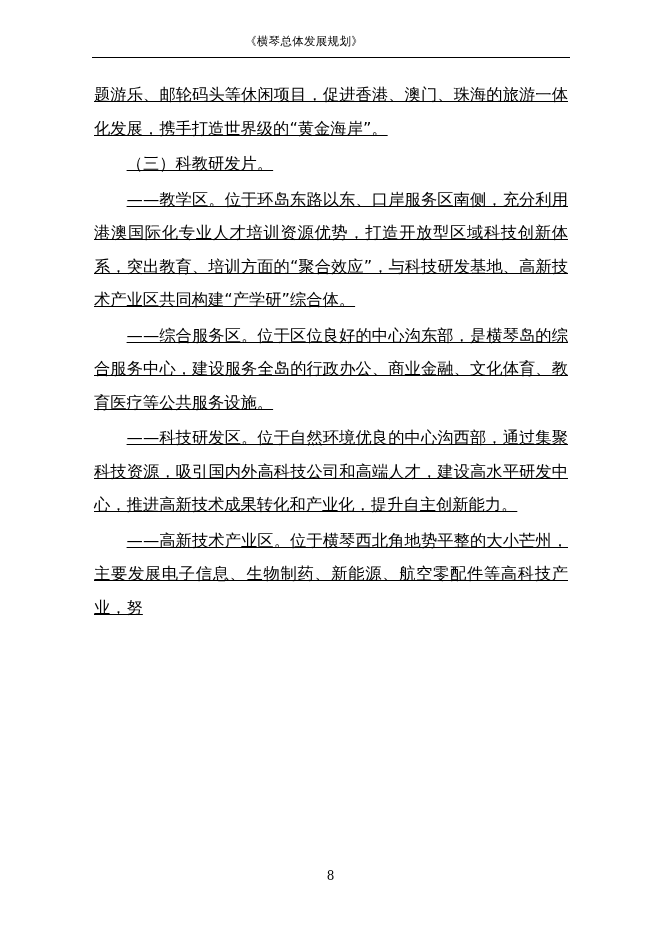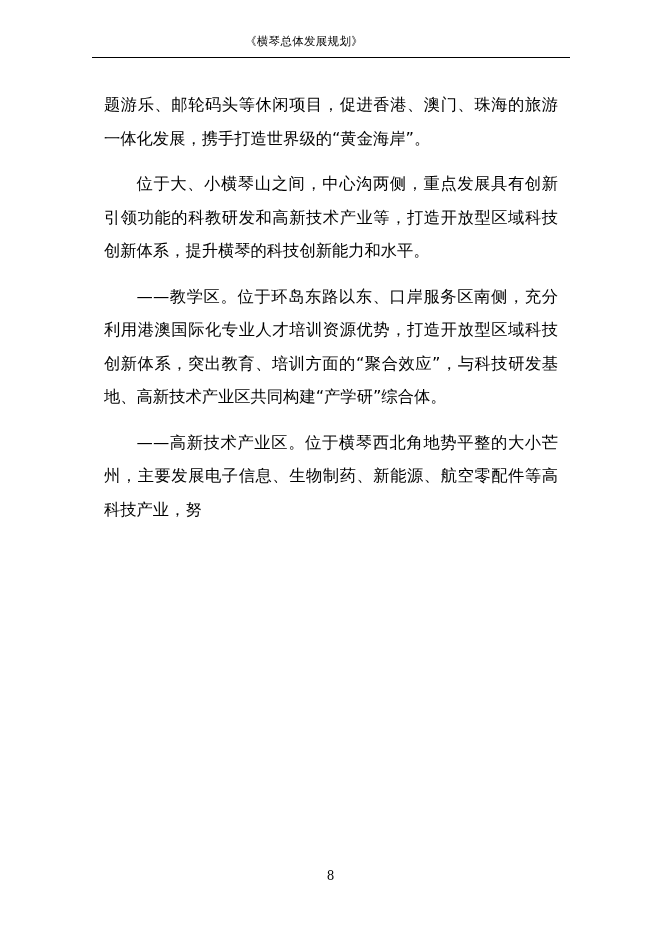--- a/index.html
+++ b/index.html
@@ -47,24 +47,25 @@
     left: 92px;
     width: 478px;
     font-family: "DejaVu Sans", "Liberation Sans", sans-serif;
     font-size: 16.3px;
     line-height: 33.5px;
     text-align: justify;
     text-justify: inter-ideograph;
     color: #000;
   }
   .content p {
-    margin: 12px;
+    margin: 2px;
     padding: 0;
     text-align: justify;
     text-justify: inter-ideograph;
+    text-decoration: underline;
   }
   .indent2 {
     text-indent: 2em;
   }
   .pagenum {
     position: absolute;
     top: 869px;
     left: 0;
     width: 661px;
     text-align: center;
@@ -76,20 +77,22 @@
 </head>
 <body>
 
 <div class="page">
 
   <div class="header">《横琴总体发展规划》</div>
   <div class="header-rule"></div>
 
   <div class="content">
     <p>题游乐、邮轮码头等休闲项目，促进香港、澳门、珠海的旅游一体化发展，携手打造世界级的“黄金海岸”。</p>
-    <p class="indent2">位于大、小横琴山之间，中心沟两侧，重点发展具有创新引领功能的科教研发和高新技术产业等，打造开放型区域科技创新体系，提升横琴的科技创新能力和水平。</p>
+    <p class="indent2">（三）科教研发片。</p>
     <p class="indent2">——教学区。位于环岛东路以东、口岸服务区南侧，充分利用港澳国际化专业人才培训资源优势，打造开放型区域科技创新体系，突出教育、培训方面的“聚合效应”，与科技研发基地、高新技术产业区共同构建“产学研”综合体。</p>
+    <p class="indent2">——综合服务区。位于区位良好的中心沟东部，是横琴岛的综合服务中心，建设服务全岛的行政办公、商业金融、文化体育、教育医疗等公共服务设施。</p>
+    <p class="indent2">——科技研发区。位于自然环境优良的中心沟西部，通过集聚科技资源，吸引国内外高科技公司和高端人才，建设高水平研发中心，推进高新技术成果转化和产业化，提升自主创新能力。</p>
     <p class="indent2">——高新技术产业区。位于横琴西北角地势平整的大小芒州，主要发展电子信息、生物制药、新能源、航空零配件等高科技产业，努</p>
   </div>
 
   <div class="pagenum">8</div>
 
 </div>
 
 </body></html>

